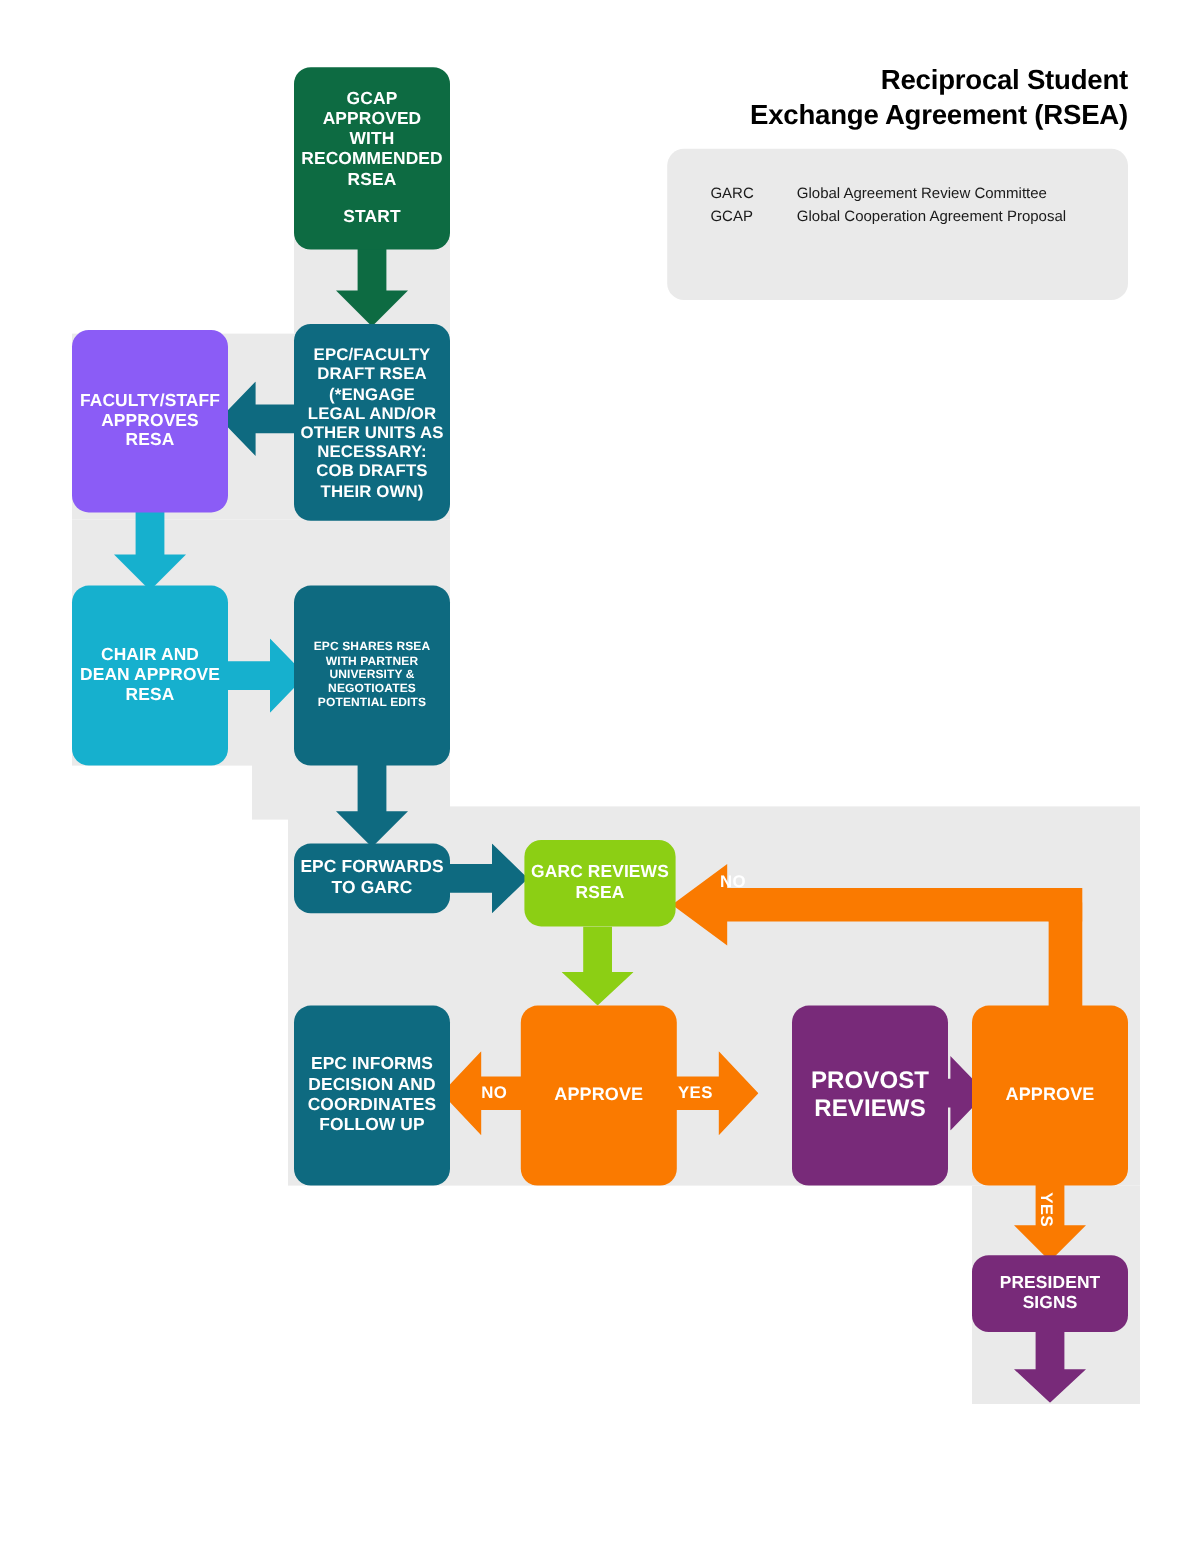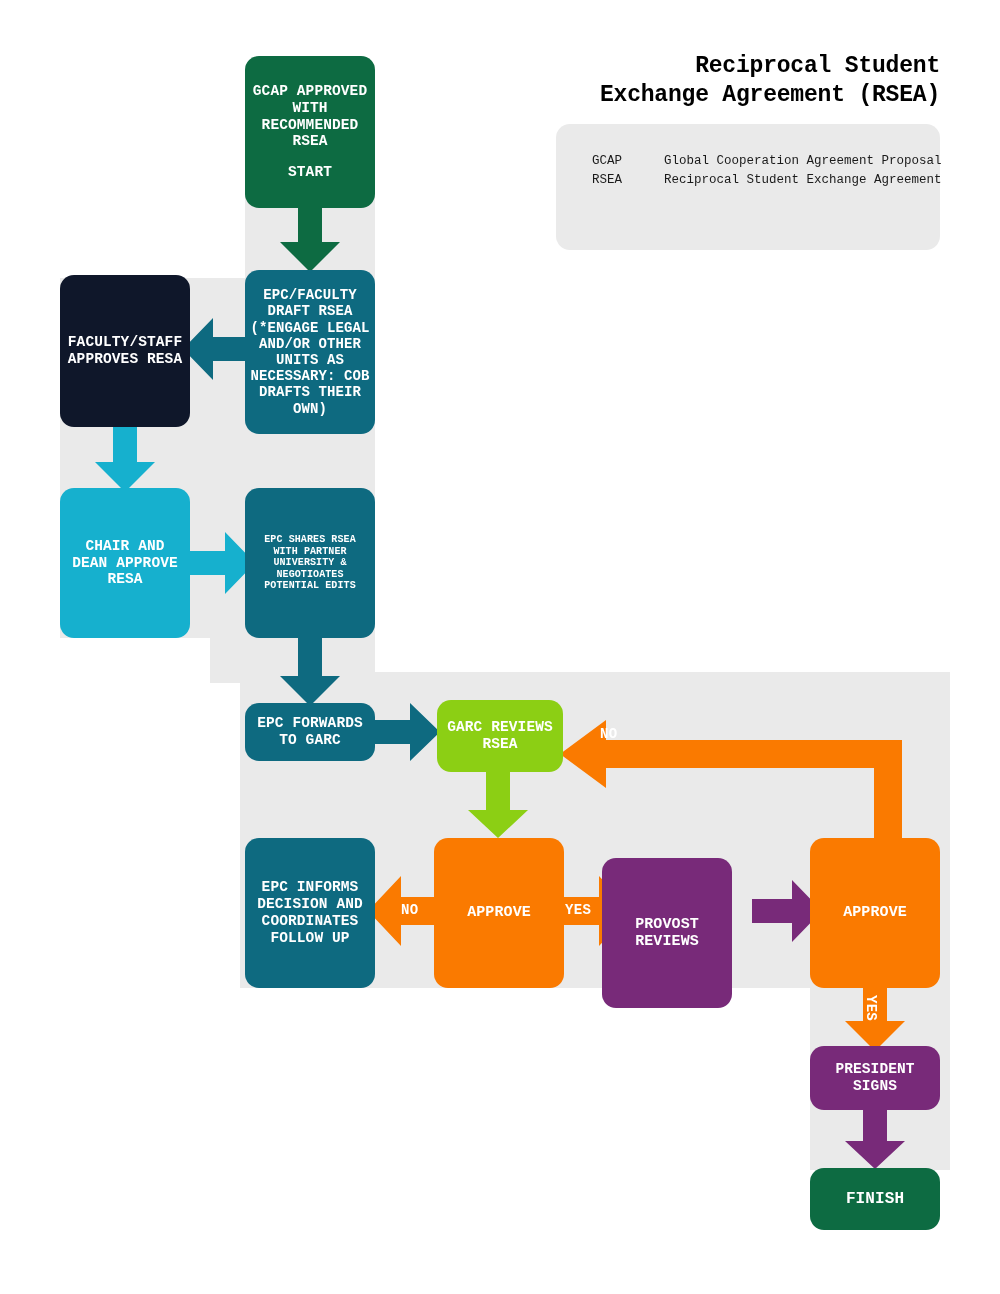--- a/index.html
+++ b/index.html
@@ -9,21 +9,20 @@
   }
   body {
     font-family: "Liberation Sans", sans-serif;
   }
   #canvas {
     position: relative;
     width: 1000px;
     height: 1294px;
     background: #ffffff;
     overflow: hidden;
-    font-family: Liberation Mono, monospace;
   }
 
   
   .title {
     position: absolute;
     font-weight: bold;
     font-size: 23px;
     color: #000000;
     line-height: 1.28;
     text-align: right;
@@ -96,26 +95,26 @@
 <div id="canvas">
 
   <div class="title" style="left:500px; top:52px; width:440px;">
     <div>Reciprocal Student</div>
     <div>Exchange Agreement (RSEA)</div>
   </div>
 
   <div class="legend-panel" style="left:556px; top:124px; width:384px; height:126px;">
     <div style="position:absolute; left:36px; top:28px;">
       <div class="legend-row">
+        <span class="legend-abbr">GARC</span>
+        <span class="legend-def">Global Agreement Review Committee</span>
+      </div>
+      <div class="legend-row">
         <span class="legend-abbr">GCAP</span>
         <span class="legend-def">Global Cooperation Agreement Proposal</span>
-      </div>
-      <div class="legend-row">
-        <span class="legend-abbr">RSEA</span>
-        <span class="legend-def">Reciprocal Student Exchange Agreement</span>
       </div>
     </div>
   </div>
 
   <div class="panel" style="left:245px; top:100px; width:130px; height:178px;"></div>
   <div class="panel" style="left:60px;  top:278px; width:315px; height:155px;"></div>
   <div class="panel" style="left:60px;  top:433px; width:150px; height:205px;"></div>
   <div class="panel" style="left:210px; top:433px; width:165px; height:250px;"></div>
   <div class="panel" style="left:240px; top:672px; width:710px; height:316px;"></div>
   <div class="panel" style="left:810px; top:988px; width:140px; height:182px;"></div>
@@ -210,21 +209,21 @@
     <div>
       <span>GCAP APPROVED WITH RECOMMENDED RSEA</span>
       <span style="margin-top:14px;">START</span>
     </div>
   </div>
 
   <div class="node" style="left:245px; top:270px; width:130px; height:164px; background:#0e6a80; font-size:14px;">
     <span>EPC/FACULTY DRAFT RSEA (*ENGAGE LEGAL AND/OR OTHER UNITS AS NECESSARY: COB DRAFTS THEIR OWN)</span>
   </div>
 
-  <div class="node" style="left:60px; top:275px; width:130px; height:152px; background:#0f172a; font-size:14.5px;">
+  <div class="node" style="left:60px; top:275px; width:130px; height:152px; background:#8b5cf6; font-size:14.5px;">
     <span>FACULTY/STAFF APPROVES RESA</span>
   </div>
 
   <div class="node" style="left:60px; top:488px; width:130px; height:150px; background:#16b0ce; font-size:14.5px;">
     <span>CHAIR AND DEAN APPROVE RESA</span>
   </div>
 
   <div class="node" style="left:245px; top:488px; width:130px; height:150px; background:#0e6a80; font-size:10px;">
     <span>EPC SHARES RSEA WITH PARTNER UNIVERSITY &amp; NEGOTIOATES POTENTIAL EDITS</span>
   </div>
@@ -238,29 +237,26 @@
   </div>
 
   <div class="node" style="left:245px; top:838px; width:130px; height:150px; background:#0e6a80; font-size:14.5px;">
     <span>EPC INFORMS DECISION AND COORDINATES FOLLOW UP</span>
   </div>
 
   <div class="node" style="left:434px; top:838px; width:130px; height:150px; background:#fa7a00; font-size:15px;">
     <span>APPROVE</span>
   </div>
 
-  <div class="node" style="left:602px; top:838px; width:130px; height:150px; background:#782a79; font-size:15px;margin-top:20px;">
+  <div class="node" style="left:660px; top:838px; width:130px; height:150px; background:#782a79; font-size:20px;">
     <span>PROVOST REVIEWS</span>
   </div>
 
   <div class="node" style="left:810px; top:838px; width:130px; height:150px; background:#fa7a00; font-size:15px;">
     <span>APPROVE</span>
   </div>
 
   <div class="node" style="left:810px; top:1046px; width:130px; height:64px; background:#782a79; font-size:14.5px;">
     <span>PRESIDENT SIGNS</span>
   </div>
 
-  <div class="node" style="left:810px; top:1168px; width:130px; height:62px; background:#0d6b42; font-size:16px;">
-    <span>FINISH</span>
-  </div>
 
 </div>
 
 </body></html>

